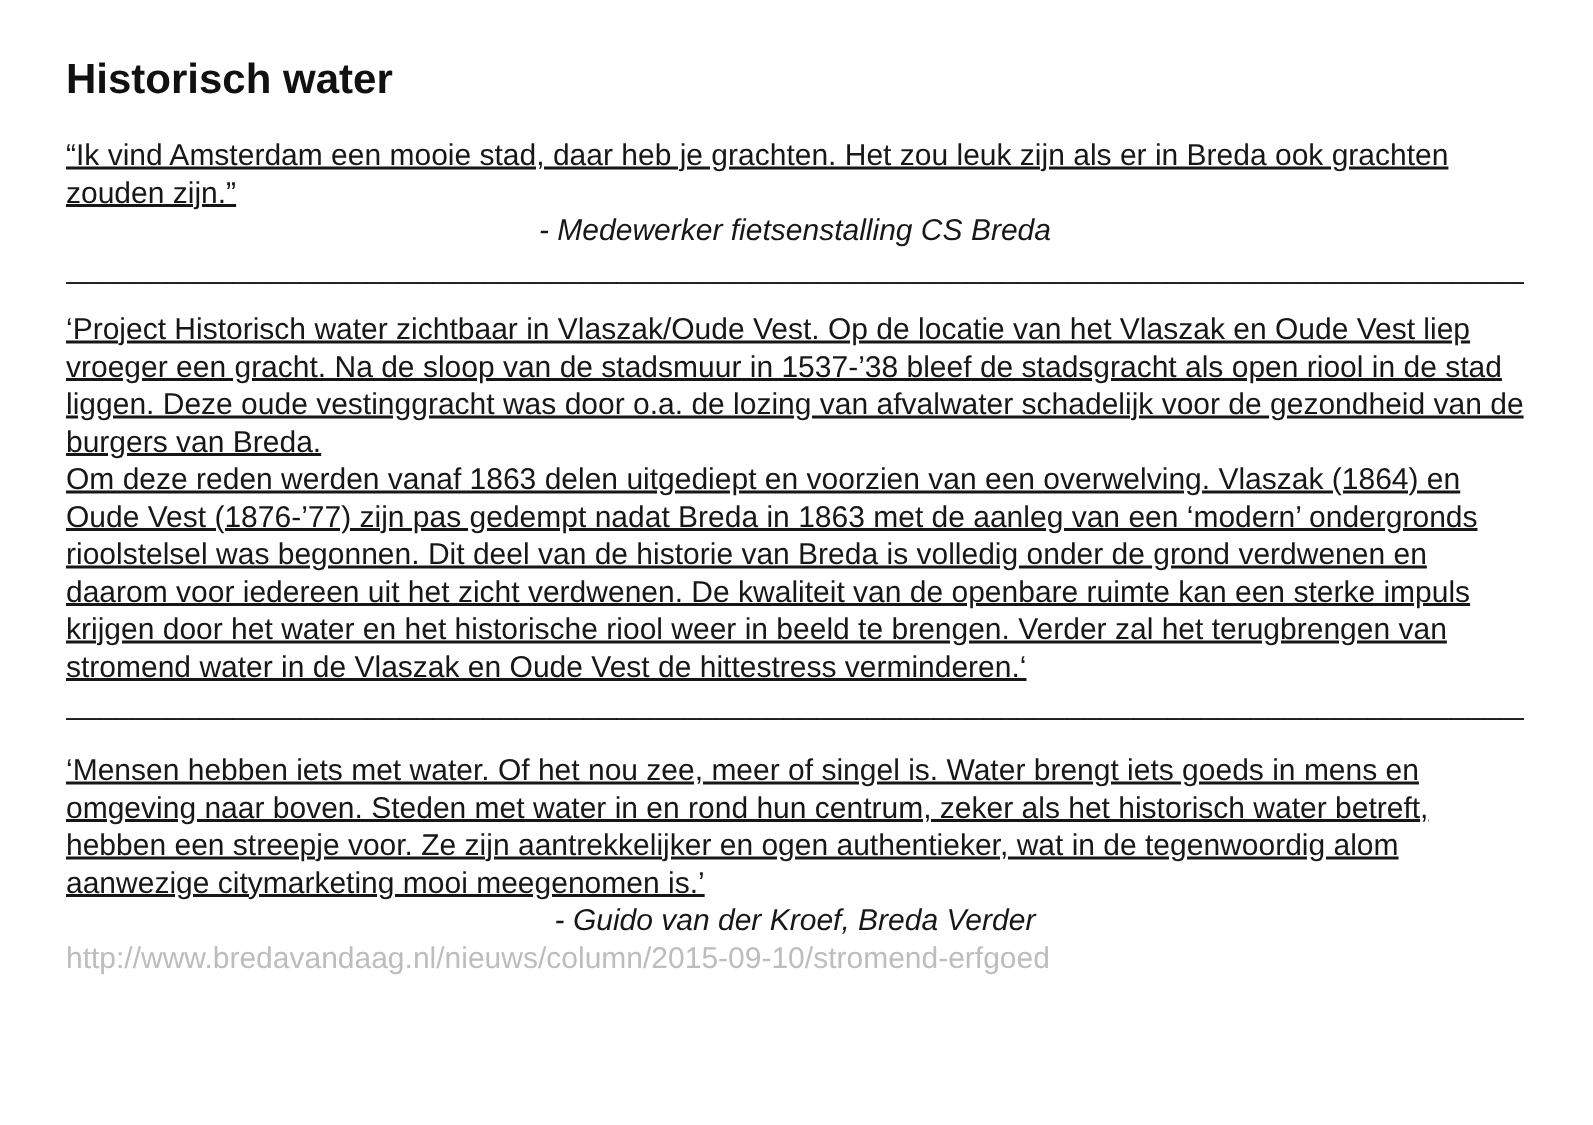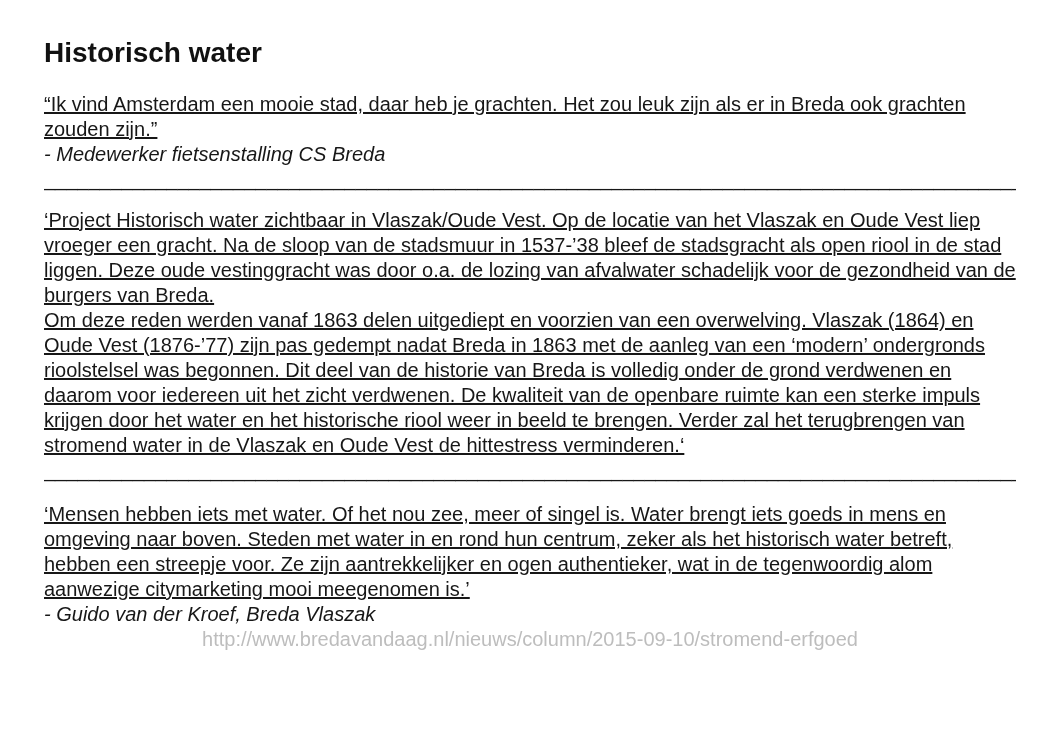--- a/index.html
+++ b/index.html
@@ -28,41 +28,41 @@
   .body-text {
     font-size: 20px;
     line-height: 25px;
   }
   .quote-text {
     margin: 0;
     text-decoration: underline;
   }
   .attribution {
     margin: 0;
-    text-align: left;
+    text-align: center;
     font-style: italic;
   }
   .divider {
     white-space: nowrap;
     overflow: hidden;
     line-height: 25px;
     height: 25px;
     margin: 0;
     letter-spacing: 0;
     color: #171717;
   }
   .section {
     margin-top: 16px;
   }
   .section-quote3 {
     margin-top: 19px;
   }
   .source-url {
     margin: 0;
-    text-align: center;
+    text-align: left;
     color: #bdbdbd;
   }
 </style>
 </head>
 <body>
 
 <div class="page">
 
   <h1 class="doc-title">Historisch water</h1>
 
@@ -75,17 +75,17 @@
 
   <div class="body-text section">
     <p class="quote-text">‘Project Historisch water zichtbaar in Vlaszak/Oude Vest. Op de locatie van het Vlaszak en Oude Vest liep vroeger een gracht. Na de sloop van de stadsmuur in 1537-’38 bleef de stadsgracht als open riool in de stad liggen. Deze oude vestinggracht was door o.a. de lozing van afvalwater schadelijk voor de gezondheid van de burgers van Breda.</p>
     <p class="quote-text">Om deze reden werden vanaf 1863 delen uitgediept en voorzien van een overwelving. Vlaszak (1864) en Oude Vest (1876-’77) zijn pas gedempt nadat Breda in 1863 met de aanleg van een ‘modern’ ondergronds rioolstelsel was begonnen. Dit deel van de historie van Breda is volledig onder de grond verdwenen en daarom voor iedereen uit het zicht verdwenen. De kwaliteit van de openbare ruimte kan een sterke impuls krijgen door het water en het historische riool weer in beeld te brengen. Verder zal het terugbrengen van stromend water in de Vlaszak en Oude Vest de hittestress verminderen.‘</p>
   </div>
 
   <div class="body-text divider">__________________________________________________________________________________________</div>
 
   <div class="body-text section section-quote3">
     <p class="quote-text">‘Mensen hebben iets met water. Of het nou zee, meer of singel is. Water brengt iets goeds in mens en omgeving naar boven. Steden met water in en rond hun centrum, zeker als het historisch water betreft, hebben een streepje voor. Ze zijn aantrekkelijker en ogen authentieker, wat in de tegenwoordig alom aanwezige citymarketing mooi meegenomen is.’</p>
-    <p class="attribution">- Guido van der Kroef, Breda Vlaszak</p>
+    <p class="attribution">- Guido van der Kroef, Breda Verder</p>
     <p class="source-url">http://www.bredavandaag.nl/nieuws/column/2015-09-10/stromend-erfgoed</p>
   </div>
 
 </div>
 
 </body></html>

